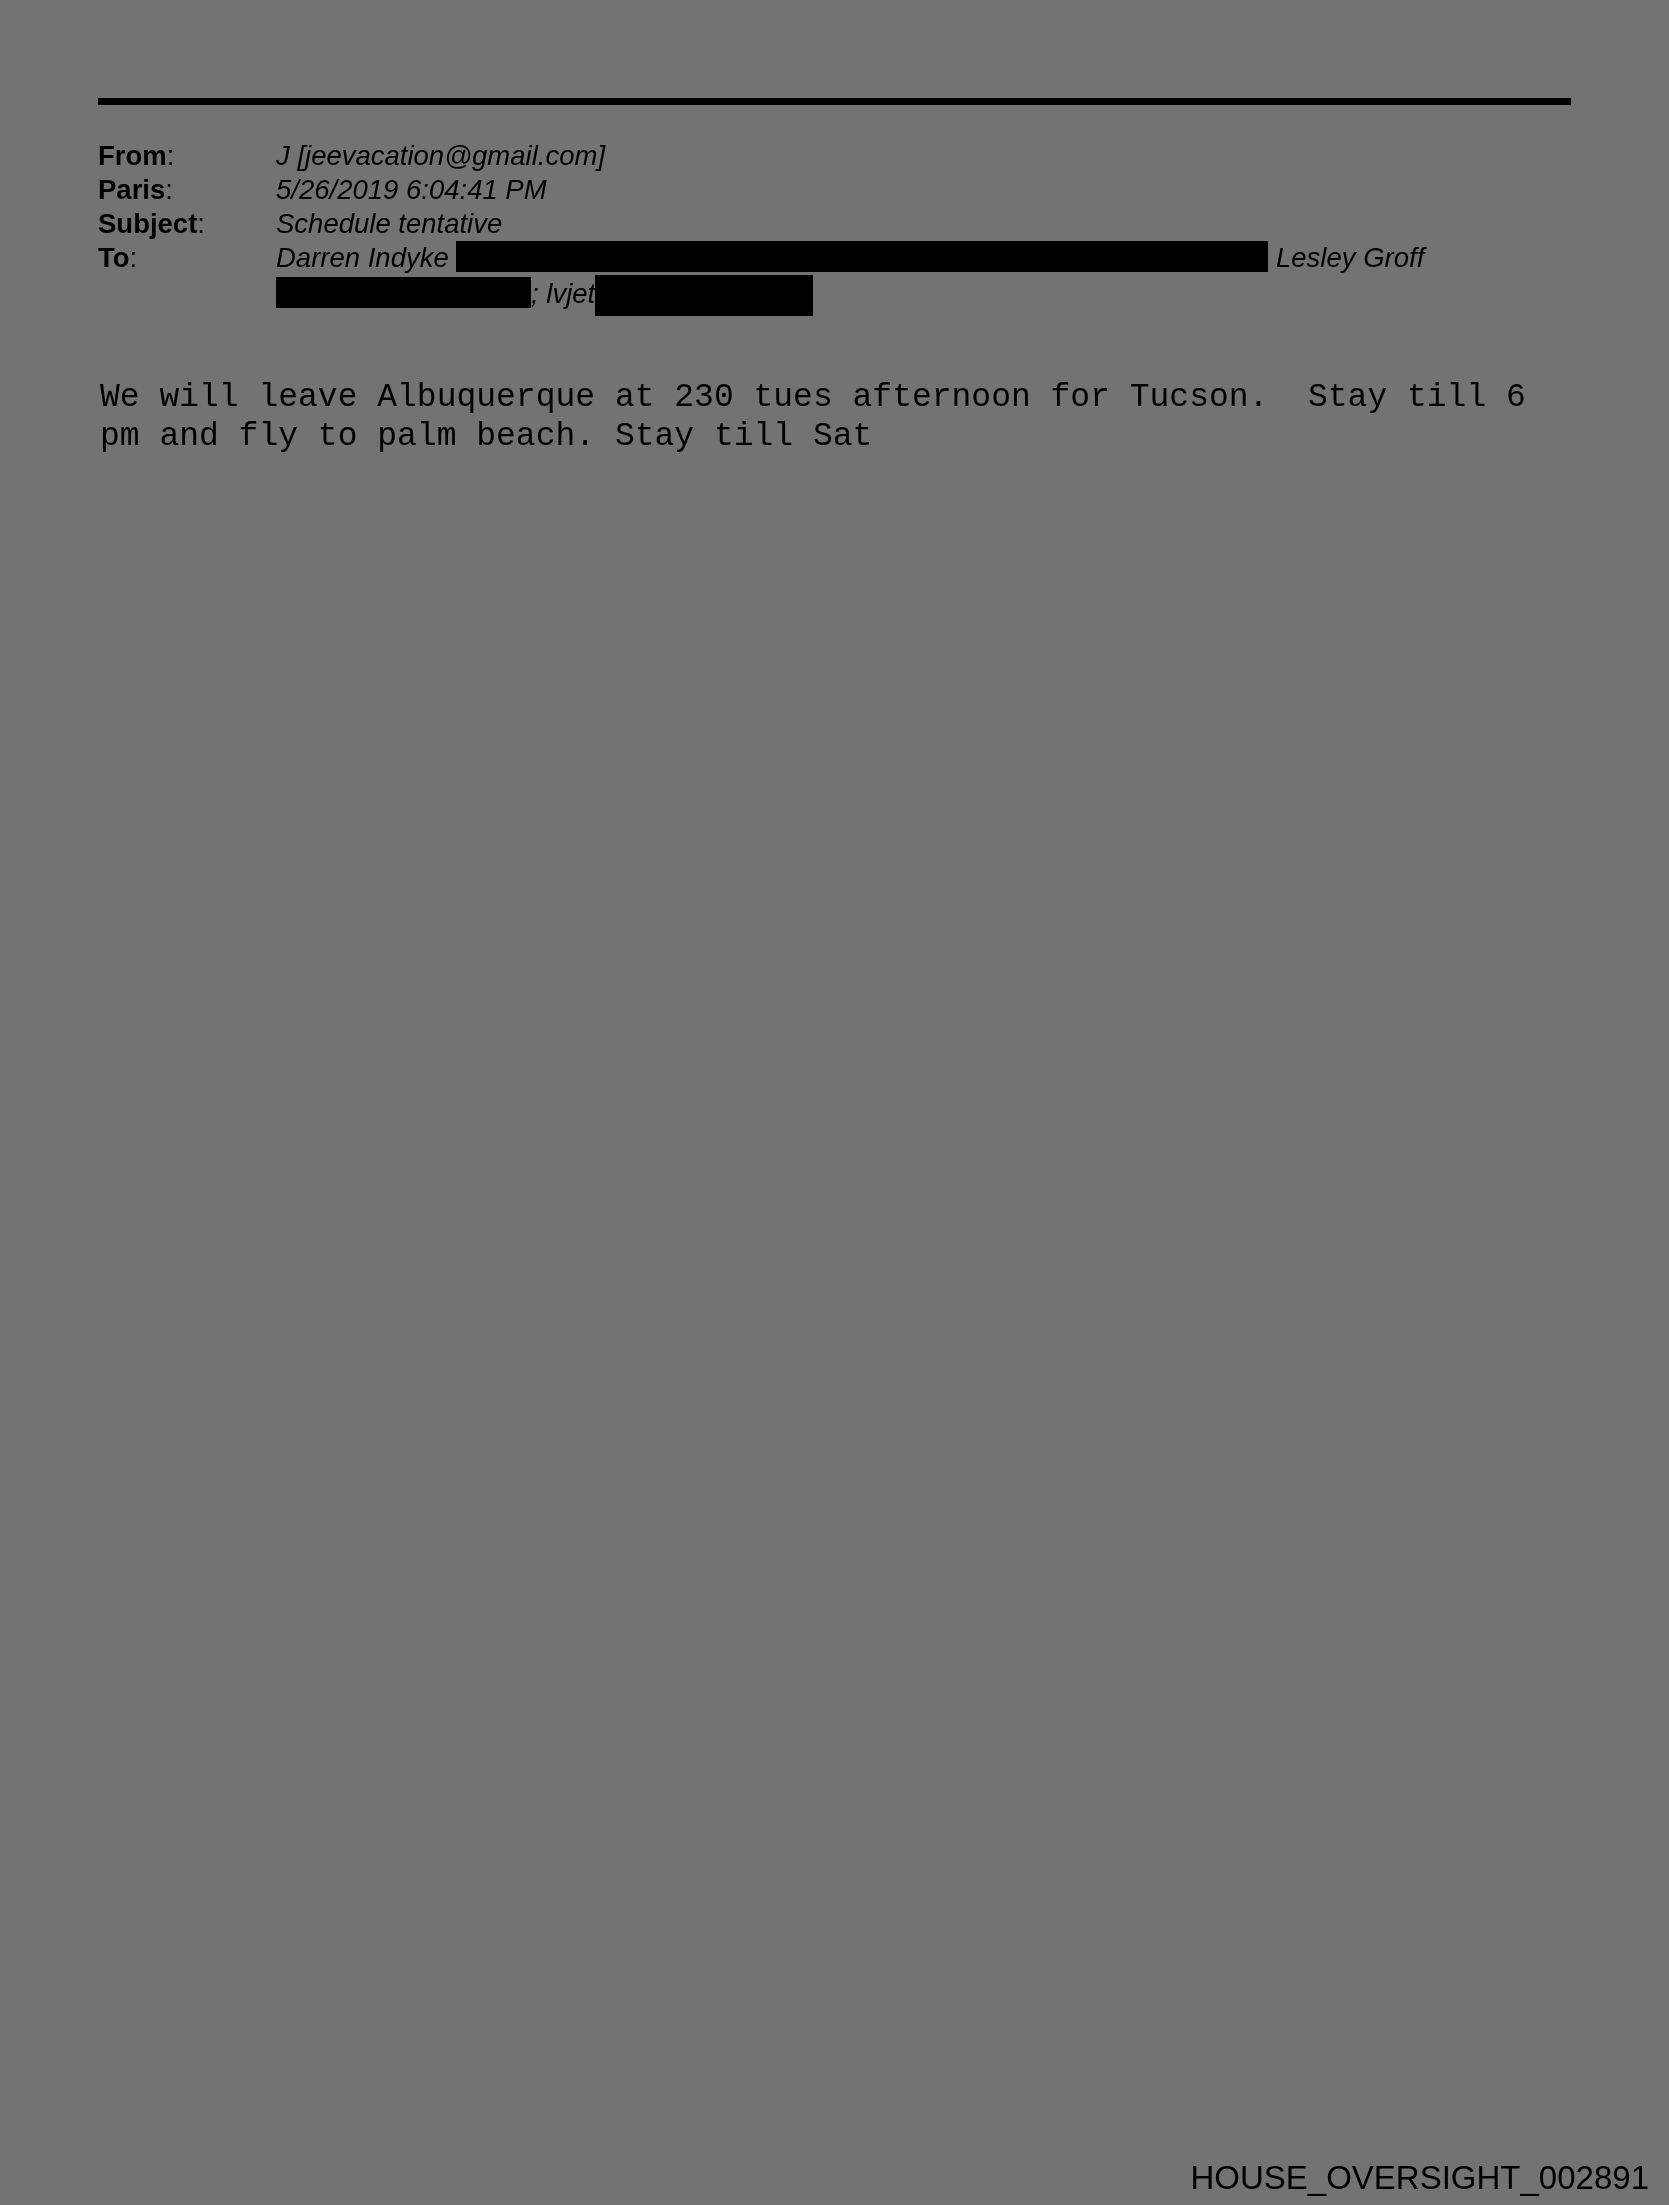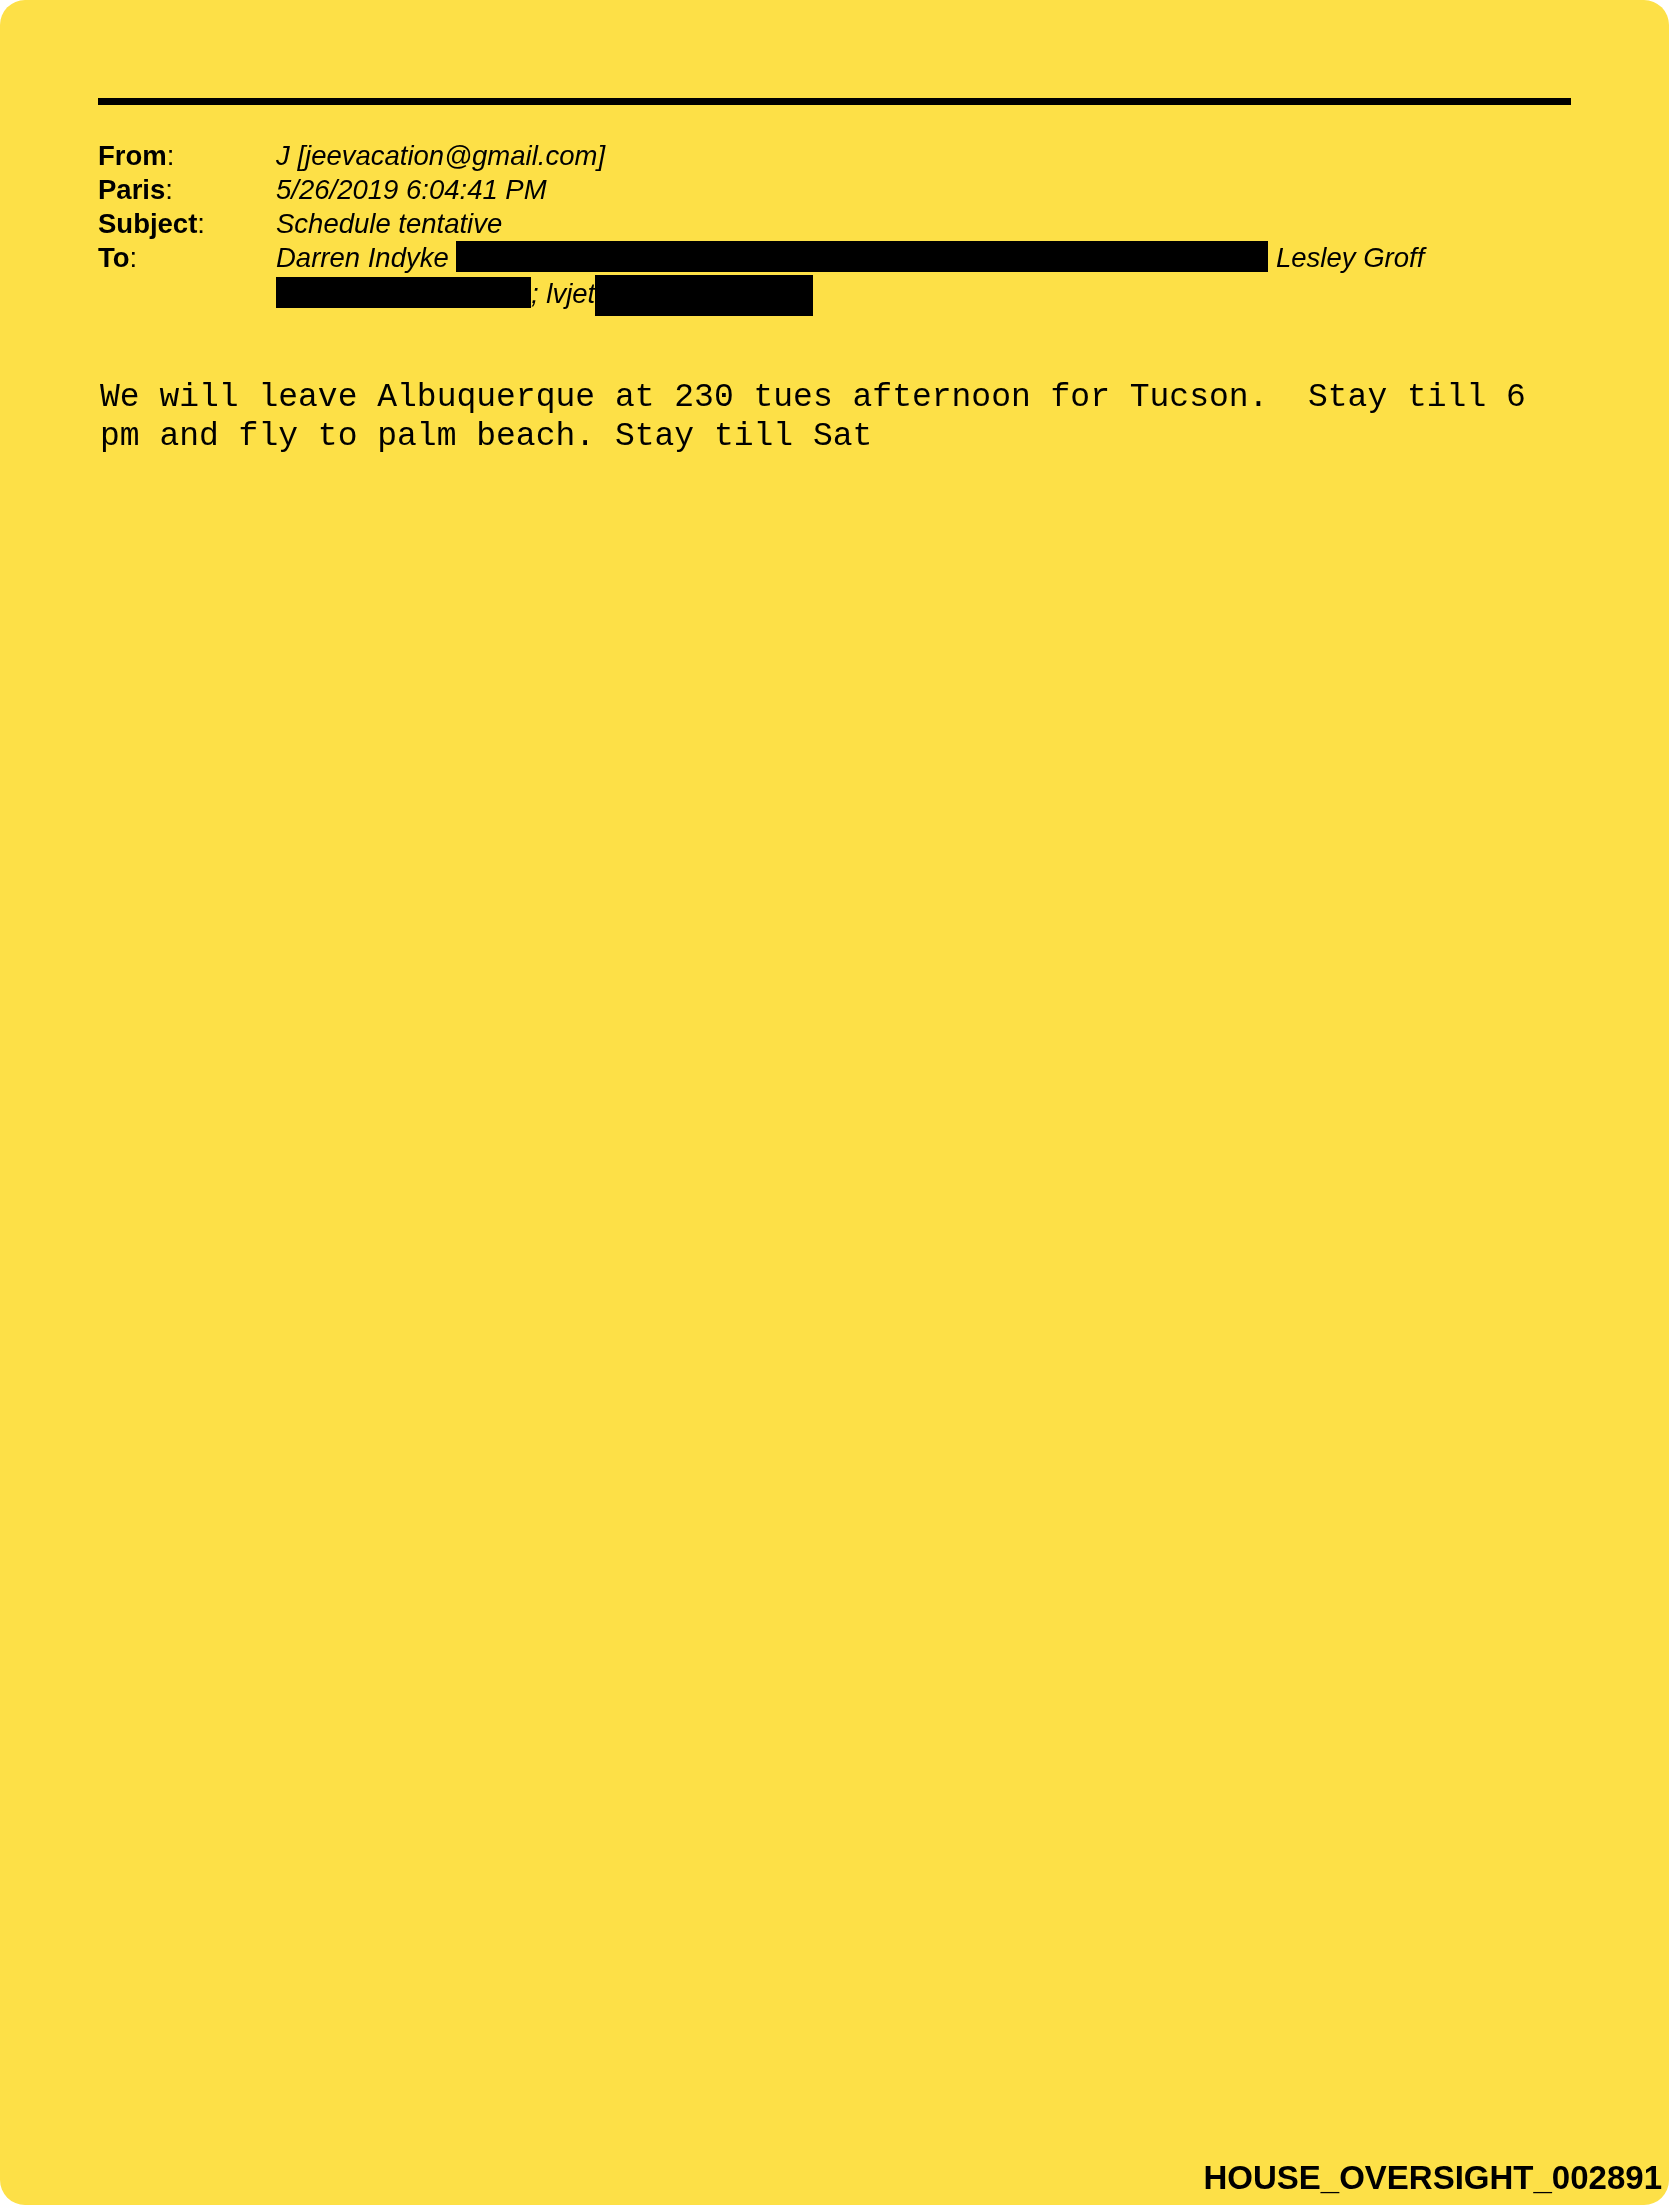--- a/index.html
+++ b/index.html
@@ -1,24 +1,23 @@
 <!DOCTYPE html>
 <html style="font-size:10.5px"><head>
 <meta charset="utf-8">
 <style>
   html, body { margin: 0; padding: 0; background: #ffffff; }
   .page {
     position: relative;
     width: 1669px;
     height: 2205px;
-    background: #fde047;
+    background: #737373;
     font-family: "Liberation Sans", sans-serif;
     color: #000000;
     overflow: hidden;
-    border-radius: 25px;
   }
   .top-rule {
     position: absolute;
     left: 98px;
     top: 98px;
     width: 1473px;
     height: 7.2px;
     background: #000000;
   }
   .header-block {
@@ -46,27 +45,26 @@
     left: 100px;
     top: 378px;
     width: 1473px;
     font-family: Liberation Mono, monospace;
     font-size: 33px;
     line-height: 39px;
     color: #000000;
   }
   .bates-stamp {
     position: absolute;
-    right: 7px;
+    right: 20px;
     top: 2159px;
     font-family: "Liberation Sans", sans-serif;
     font-size: 33px;
     line-height: 37px;
     color: #000000;
-    font-weight: bold;
   }
 </style>
 </head>
 <body>
 
 <div class="page">
 
   <div class="top-rule"></div>
 
   <div class="header-block">

